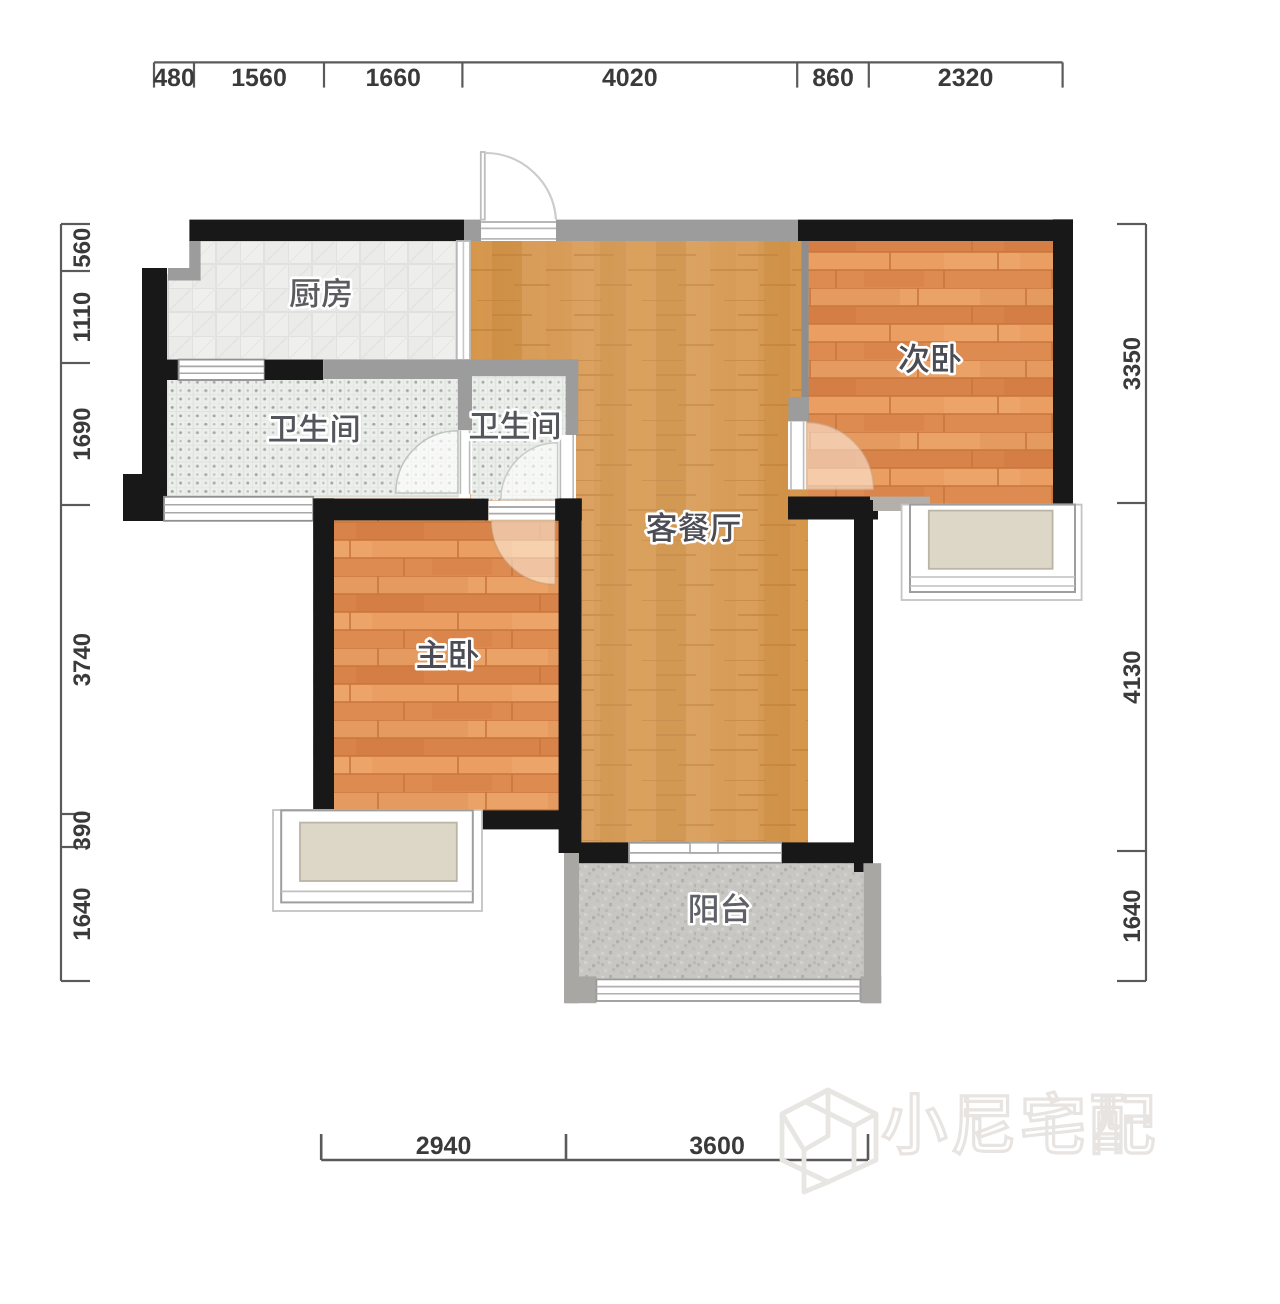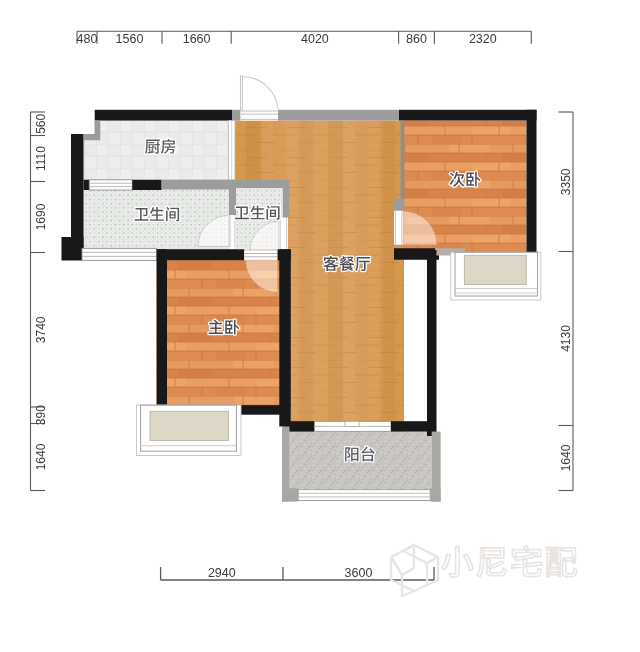--- a/index.html
+++ b/index.html
@@ -1,17 +1,17 @@
 <!DOCTYPE html>
 <html lang="zh"><head>
 <meta charset="utf-8">
 <title>户型图</title>
 <style>
 html,body{margin:0;padding:0;background:#ffffff;font-family:"Liberation Sans",sans-serif;}
-#plan{width:640px;height:652px;position:relative;overflow:hidden;}
+#plan{width:640px;height:652px;position:relative;overflow:hidden;font-weight:bold;}
 </style>
 </head>
 <body>
 
 <div id="plan">
 <svg width="640" height="652" viewBox="0 0 640 652">
 <defs>
 <pattern id="woodV" width="82" height="30" patternUnits="userSpaceOnUse">
 
 <rect width="82" height="30" fill="#d5964d"></rect>

